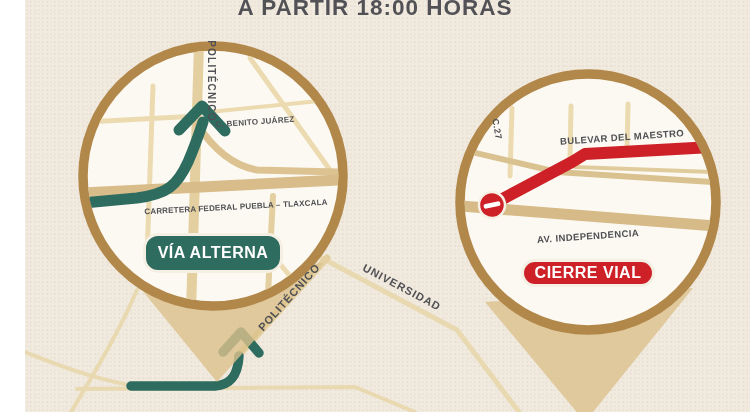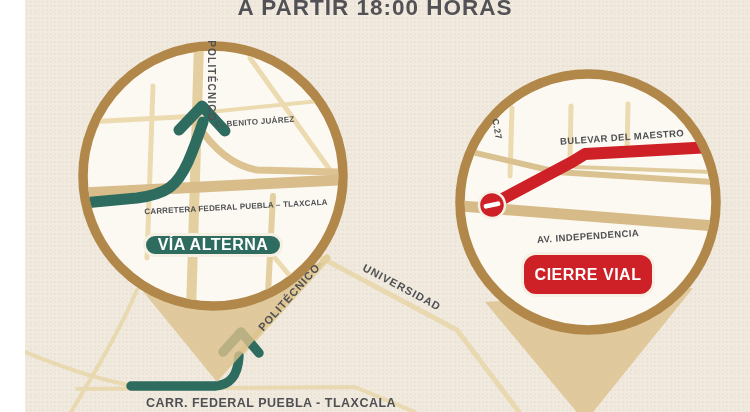--- a/index.html
+++ b/index.html
@@ -31,22 +31,22 @@
   }
   .badge{
     position:absolute;
     display:flex;align-items:center;justify-content:center;
     box-sizing:border-box;
     border:3px solid #f6f0e4;
     border-radius:15px;
     color:#ffffff;font-weight:bold;font-size:16px;letter-spacing:0.5px;
     white-space:nowrap;
   }
-  .badge-teal{background:#2f6c60;left:118px;top:233px;width:140px;height:24px;}
-  .badge-red{background:#cd2127;left:496px;top:252px;width:134px;height:45px;}
+  .badge-teal{background:#2f6c60;left:118px;top:233px;width:140px;height:40px;}
+  .badge-red{background:#cd2127;left:496px;top:259px;width:134px;height:28px;}
   
   .lc-politecnico{left:186px;top:81px;font-size:10px;letter-spacing:1.2px;transform:translate(-50%,-50%) rotate(90deg);}
   .lc-benito{left:230px;top:122px;font-size:8px;letter-spacing:0.3px;transform:translate(-50%,-50%) rotate(-4deg);}
   .lc-carretera{left:211px;top:207px;font-size:8px;letter-spacing:0.2px;transform:translate(-50%,-50%) rotate(-3deg);}
   .rc-c27{left:472px;top:129px;font-size:9px;letter-spacing:0.5px;transform:translate(-50%,-50%) rotate(80deg);}
   .rc-bulevar{left:597px;top:137px;font-size:9.5px;letter-spacing:0.4px;transform:translate(-50%,-50%) rotate(-4deg);}
   .rc-independencia{left:563px;top:236px;font-size:9.5px;letter-spacing:0.4px;transform:translate(-50%,-50%) rotate(-4deg);}
   
   .bm-politecnico{left:264px;top:297px;font-size:11px;letter-spacing:1px;transform:translate(-50%,-50%) rotate(-48deg);}
   .bm-universidad{left:377px;top:287px;font-size:11px;letter-spacing:1px;transform:translate(-50%,-50%) rotate(28deg);}
@@ -120,21 +120,20 @@
   <div class="lbl lc-politecnico">POLITÉCNICO</div>
   <div class="lbl lc-benito">C. BENITO JUÁREZ</div>
   <div class="lbl lc-carretera">CARRETERA FEDERAL PUEBLA – TLAXCALA</div>
 
   <div class="lbl rc-c27">C.27</div>
   <div class="lbl rc-bulevar">BULEVAR DEL MAESTRO</div>
   <div class="lbl rc-independencia">AV. INDEPENDENCIA</div>
 
   <div class="lbl bm-politecnico">POLITÉCNICO</div>
   <div class="lbl bm-universidad">UNIVERSIDAD</div>
-  <div class="lbl bm-carretera">CARR. FEDERAL PUEBLA - TLAXCALA</div>
 
   <div class="badge badge-teal">
     <span>VÍA ALTERNA</span>
   </div>
   <div class="badge badge-red">
     <span>CIERRE VIAL</span>
   </div>
 
 </div>
 

